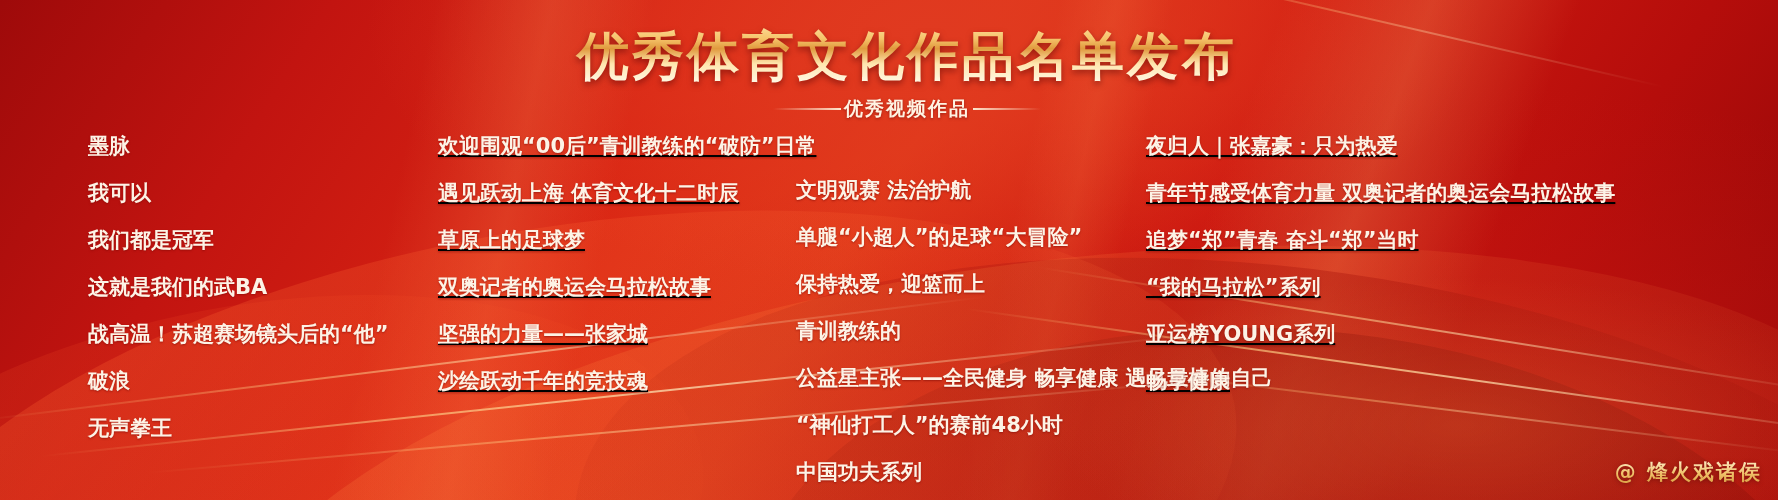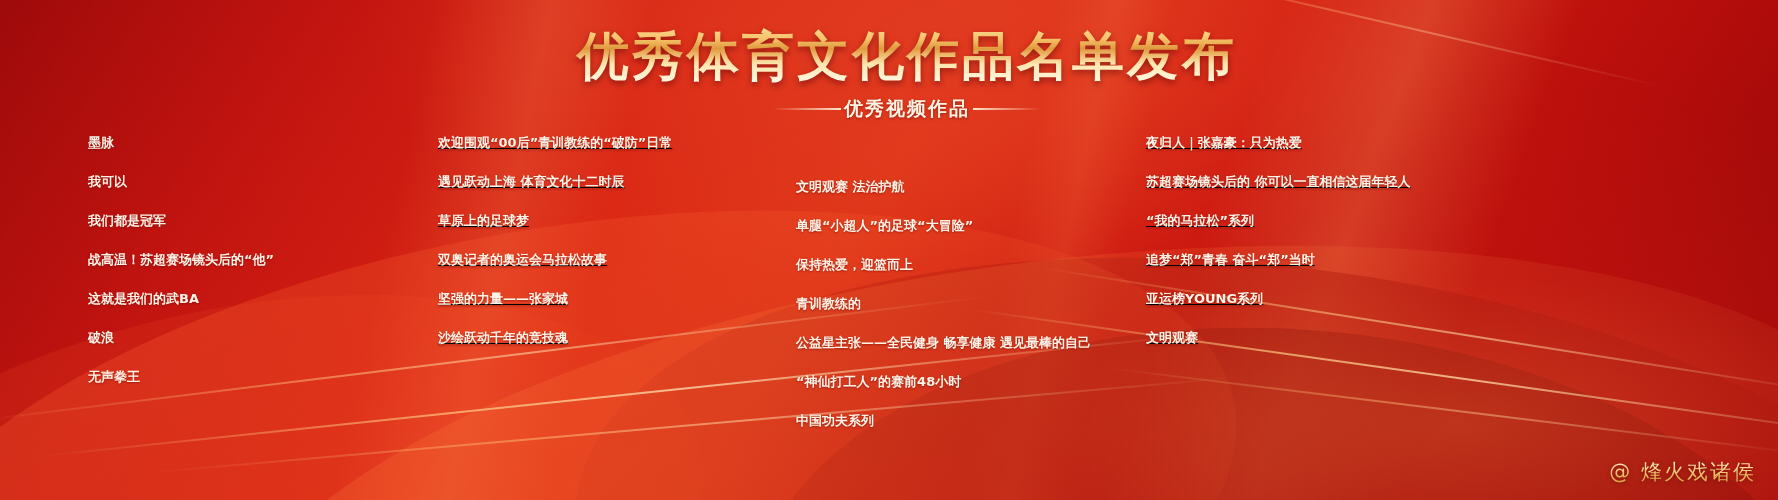--- a/index.html
+++ b/index.html
@@ -80,30 +80,30 @@
     text-shadow:0 1px 3px rgba(110,8,8,.6);}
 
   
   .columns{position:absolute;top:136px;left:0;right:0;z-index:6;display:flex;}
   .col{flex:0 0 auto;}
   .c1{margin-left:88px;width:350px;}
   .c2{width:358px;text-decoration:underline;}
   .c3{width:350px;margin-top:44px;}
   .c4{width:auto;text-decoration:underline;}
   .entry{
-    font-size:13px;font-weight:bold;color:#fdf3e6;
+    font-size:21px;font-weight:bold;color:#fdf3e6;
     font-family:"DejaVu Sans","Liberation Sans",sans-serif;
     line-height:1;margin-bottom:26px;white-space:nowrap;
     text-shadow:0 1px 2px rgba(120,10,6,.55);
   }
 
   
   .watermark{
-    position:absolute;right:22px;bottom:14px;z-index:7;
-    font-size:21px;font-weight:normal;letter-spacing:2px;
+    position:absolute;right:16px;bottom:14px;z-index:7;
+    font-size:21px;font-weight:bold;letter-spacing:2px;
     font-family:"DejaVu Sans","Liberation Sans",sans-serif;
     background:linear-gradient(180deg,#fff4d8,#f0c169 55%,#d79a3d);
     -webkit-background-clip:text;background-clip:text;
     -webkit-text-fill-color:transparent;color:transparent;
     filter:drop-shadow(0 1px 2px rgba(90,6,6,.6));
   }
 </style>
 </head>
 <body>
 
@@ -136,22 +136,22 @@
       <span class="subline right"></span>
     </div>
   </div>
 
   <div class="columns">
 
     <div class="col c1">
       <div class="entry">墨脉</div>
       <div class="entry">我可以</div>
       <div class="entry">我们都是冠军</div>
+      <div class="entry">这就是我们的武BA</div>
       <div class="entry">战高温！苏超赛场镜头后的“他”</div>
-      <div class="entry">这就是我们的武BA</div>
       <div class="entry">破浪</div>
       <div class="entry">无声拳王</div>
     </div>
 
     <div class="col c2">
       <div class="entry">欢迎围观“00后”青训教练的“破防”日常</div>
       <div class="entry">遇见跃动上海 体育文化十二时辰</div>
       <div class="entry">草原上的足球梦</div>
       <div class="entry">双奥记者的奥运会马拉松故事</div>
       <div class="entry">坚强的力量——张家城</div>
@@ -163,24 +163,24 @@
       <div class="entry">单腿“小超人”的足球“大冒险”</div>
       <div class="entry">保持热爱，迎篮而上</div>
       <div class="entry">青训教练的</div>
       <div class="entry">公益星主张——全民健身 畅享健康 遇见最棒的自己</div>
       <div class="entry">“神仙打工人”的赛前48小时</div>
       <div class="entry">中国功夫系列</div>
     </div>
 
     <div class="col c4">
       <div class="entry">夜归人｜张嘉豪：只为热爱</div>
-      <div class="entry">苏超赛场镜头后的 你可以一直相信这届年轻人</div>
+      <div class="entry">青年节感受体育力量 双奥记者的奥运会马拉松故事</div>
+      <div class="entry">追梦“郑”青春 奋斗“郑”当时</div>
       <div class="entry">“我的马拉松”系列</div>
-      <div class="entry">追梦“郑”青春 奋斗“郑”当时</div>
       <div class="entry">亚运榜YOUNG系列</div>
-      <div class="entry">文明观赛</div>
+      <div class="entry">畅享健康</div>
     </div>
 
   </div>
 
   <div class="watermark">@ 烽火戏诸侯</div>
 
 </div>
 
 </body></html>

